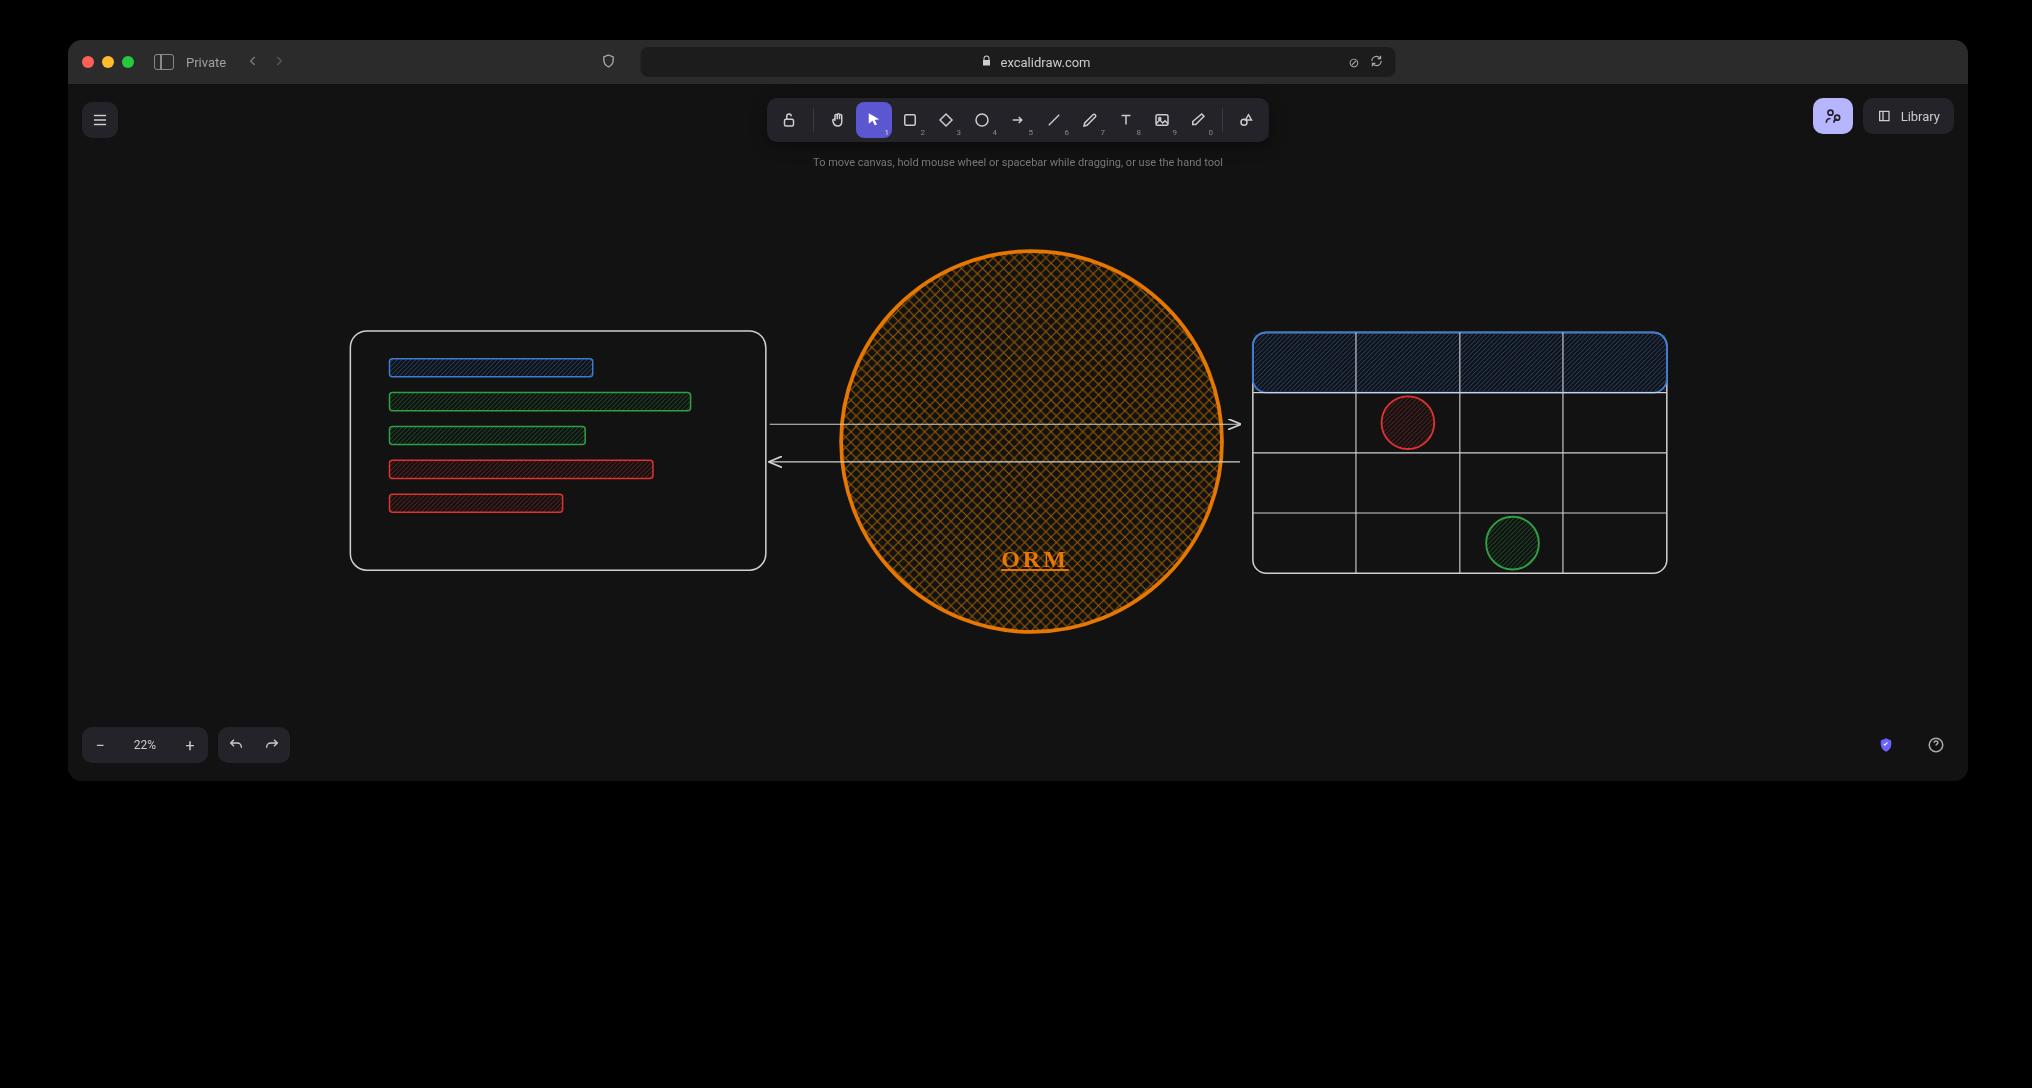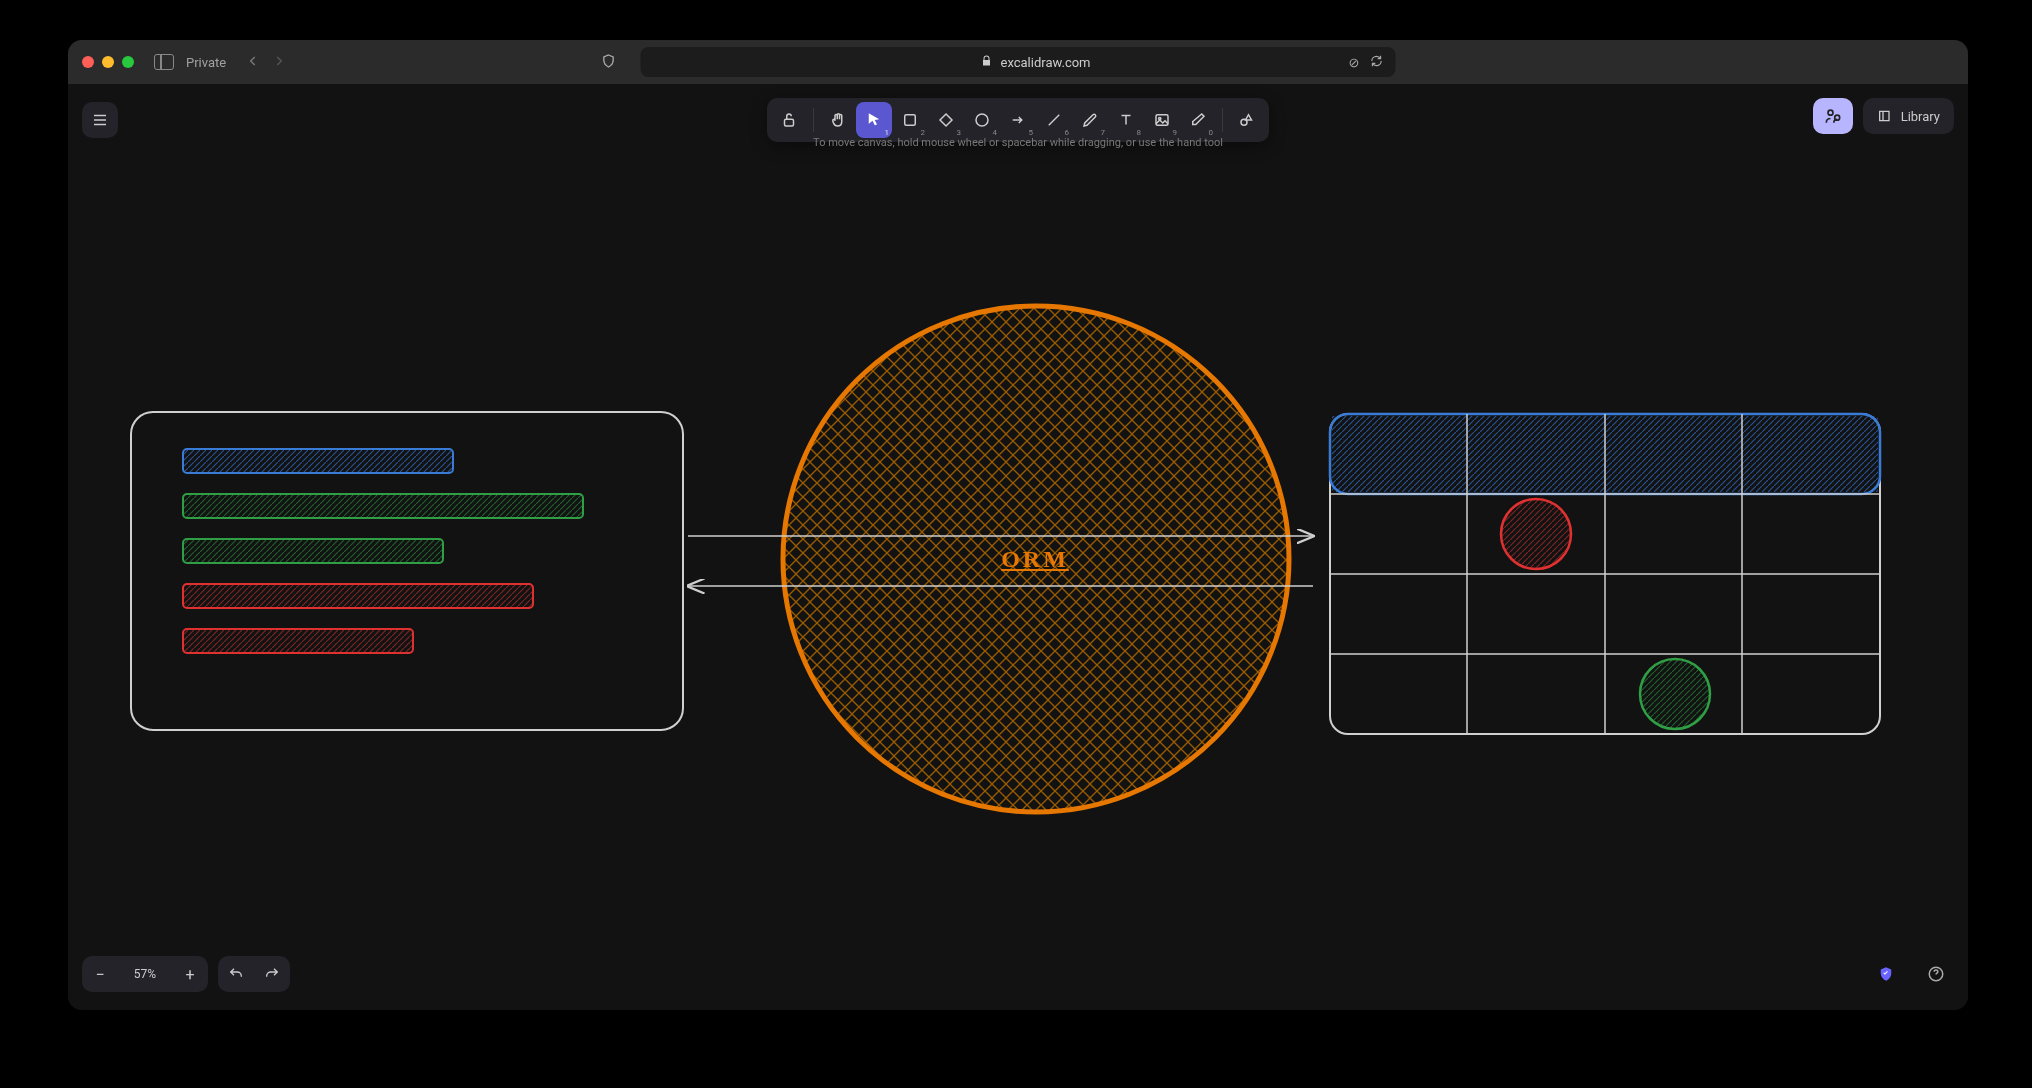--- a/index.html
+++ b/index.html
@@ -26,21 +26,21 @@
     height: 1088px;
     font-family: -apple-system, BlinkMacSystemFont, "Segoe UI", Roboto, Helvetica, Arial, sans-serif;
     color: var(--text-bright);
     overflow: hidden;
   }
 
   
   .window {
     position: absolute;
     left: 68px; top: 40px;
-    width: 1900px; height: 970px; 
+    width: 1900px; height: 741px; 
     background: var(--bg-window);
     border-radius: 14px;
     box-shadow: 0 20px 60px rgba(0,0,0,.8);
     overflow: hidden;
   }
 
   .titlebar {
     height: 44px;
     background: var(--bg-chrome);
     display: flex;
@@ -144,21 +144,21 @@
     border-radius:10px;
     display:flex; align-items:center; justify-content:center;
     gap:8px;
     padding:0 14px;
     font-size:13px;
     cursor:pointer;
     color:#ccc;
   }
 
   .hint {
-    position:absolute; top:52px; left:50%; transform:translateX(-50%);
+    position:absolute; top:72px; left:50%; transform:translateX(-50%);
     font-size:11px; color:#777;
   }
 
   
   .zoom-box, .undo-box {
     position:absolute; bottom:18px;
     background:var(--bg-toolbar);
     border-radius:10px;
     display:flex; align-items:center;
     height:36px;
@@ -381,21 +381,21 @@
             <path d="M4 5h14v14H4zM4 5v14M9 5v14"></path>
           </svg>
         <span>Library</span>
       </div>
     </div>
 
     <div class="hint">To move canvas, hold mouse wheel or spacebar while dragging, or use the hand tool</div>
 
     <div class="zoom-box">
       <div class="zbtn">−</div>
-      <div class="zval">57%</div>
+      <div class="zval">22%</div>
       <div class="zbtn">+</div>
     </div>
     <div class="undo-box">
       <div class="zbtn">
         <svg width="16" height="16" viewBox="0 0 24 24" fill="none" stroke="#ccc" stroke-width="2">
             <path d="M9 14L4 9l5-5M4 9h10a6 6 0 016 6v1"></path>
           </svg>
       </div>
       <div class="zbtn">
         <svg width="16" height="16" viewBox="0 0 24 24" fill="none" stroke="#ccc" stroke-width="2">

